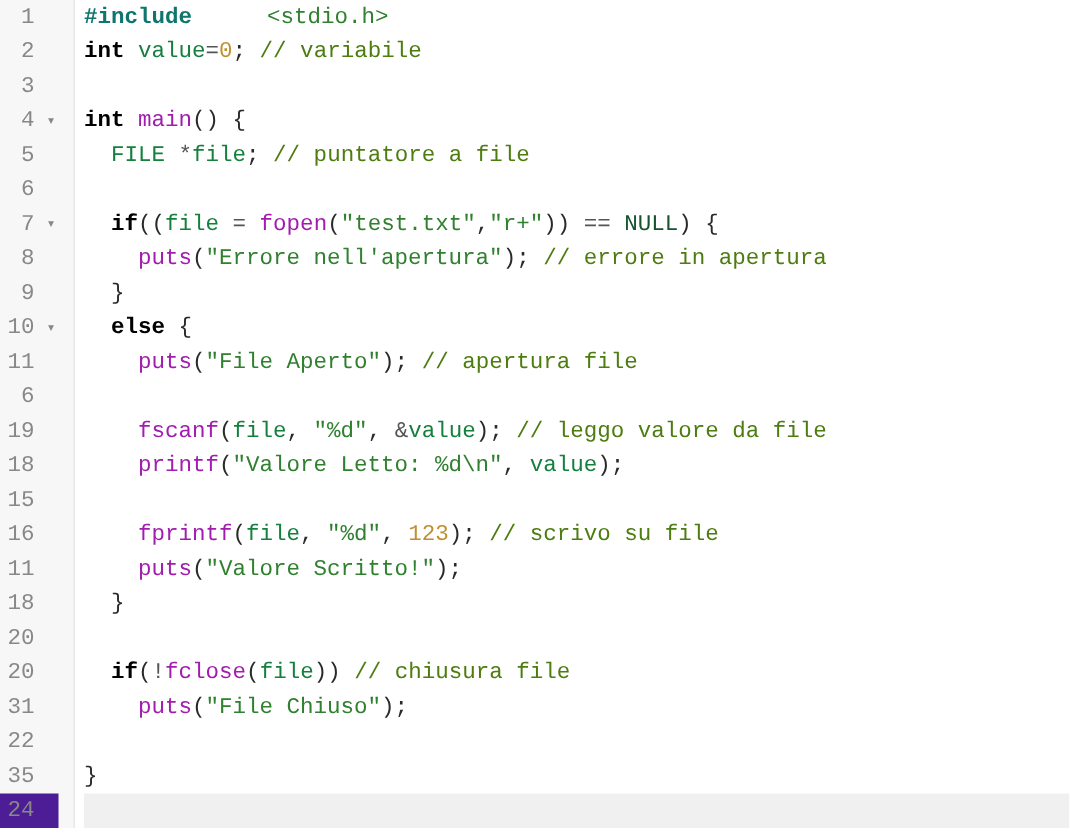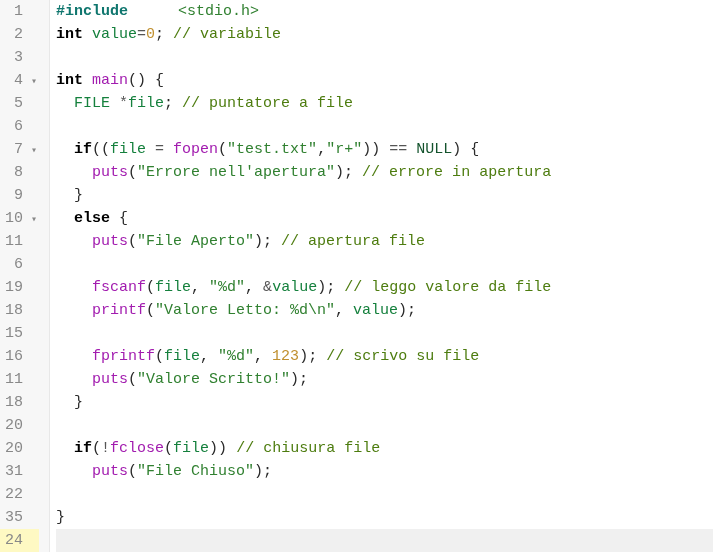--- a/index.html
+++ b/index.html
@@ -21,21 +21,21 @@
     user-select: none;
     border-right: 1px solid #e8e8e8;
     min-width: 50px;
     box-sizing: border-box;
   }
   .gutter-line {
     position: relative;
     padding-right: 16px;
   }
   .gutter-line.active {
-    background: #fef9c3;
+    background: #4c1d95;
   }
   .fold-marker {
     position: absolute;
     right: 2px;
     font-size: 10px;
     color: #888;
     top: 1px;
   }
   .code {
     flex: 1;

